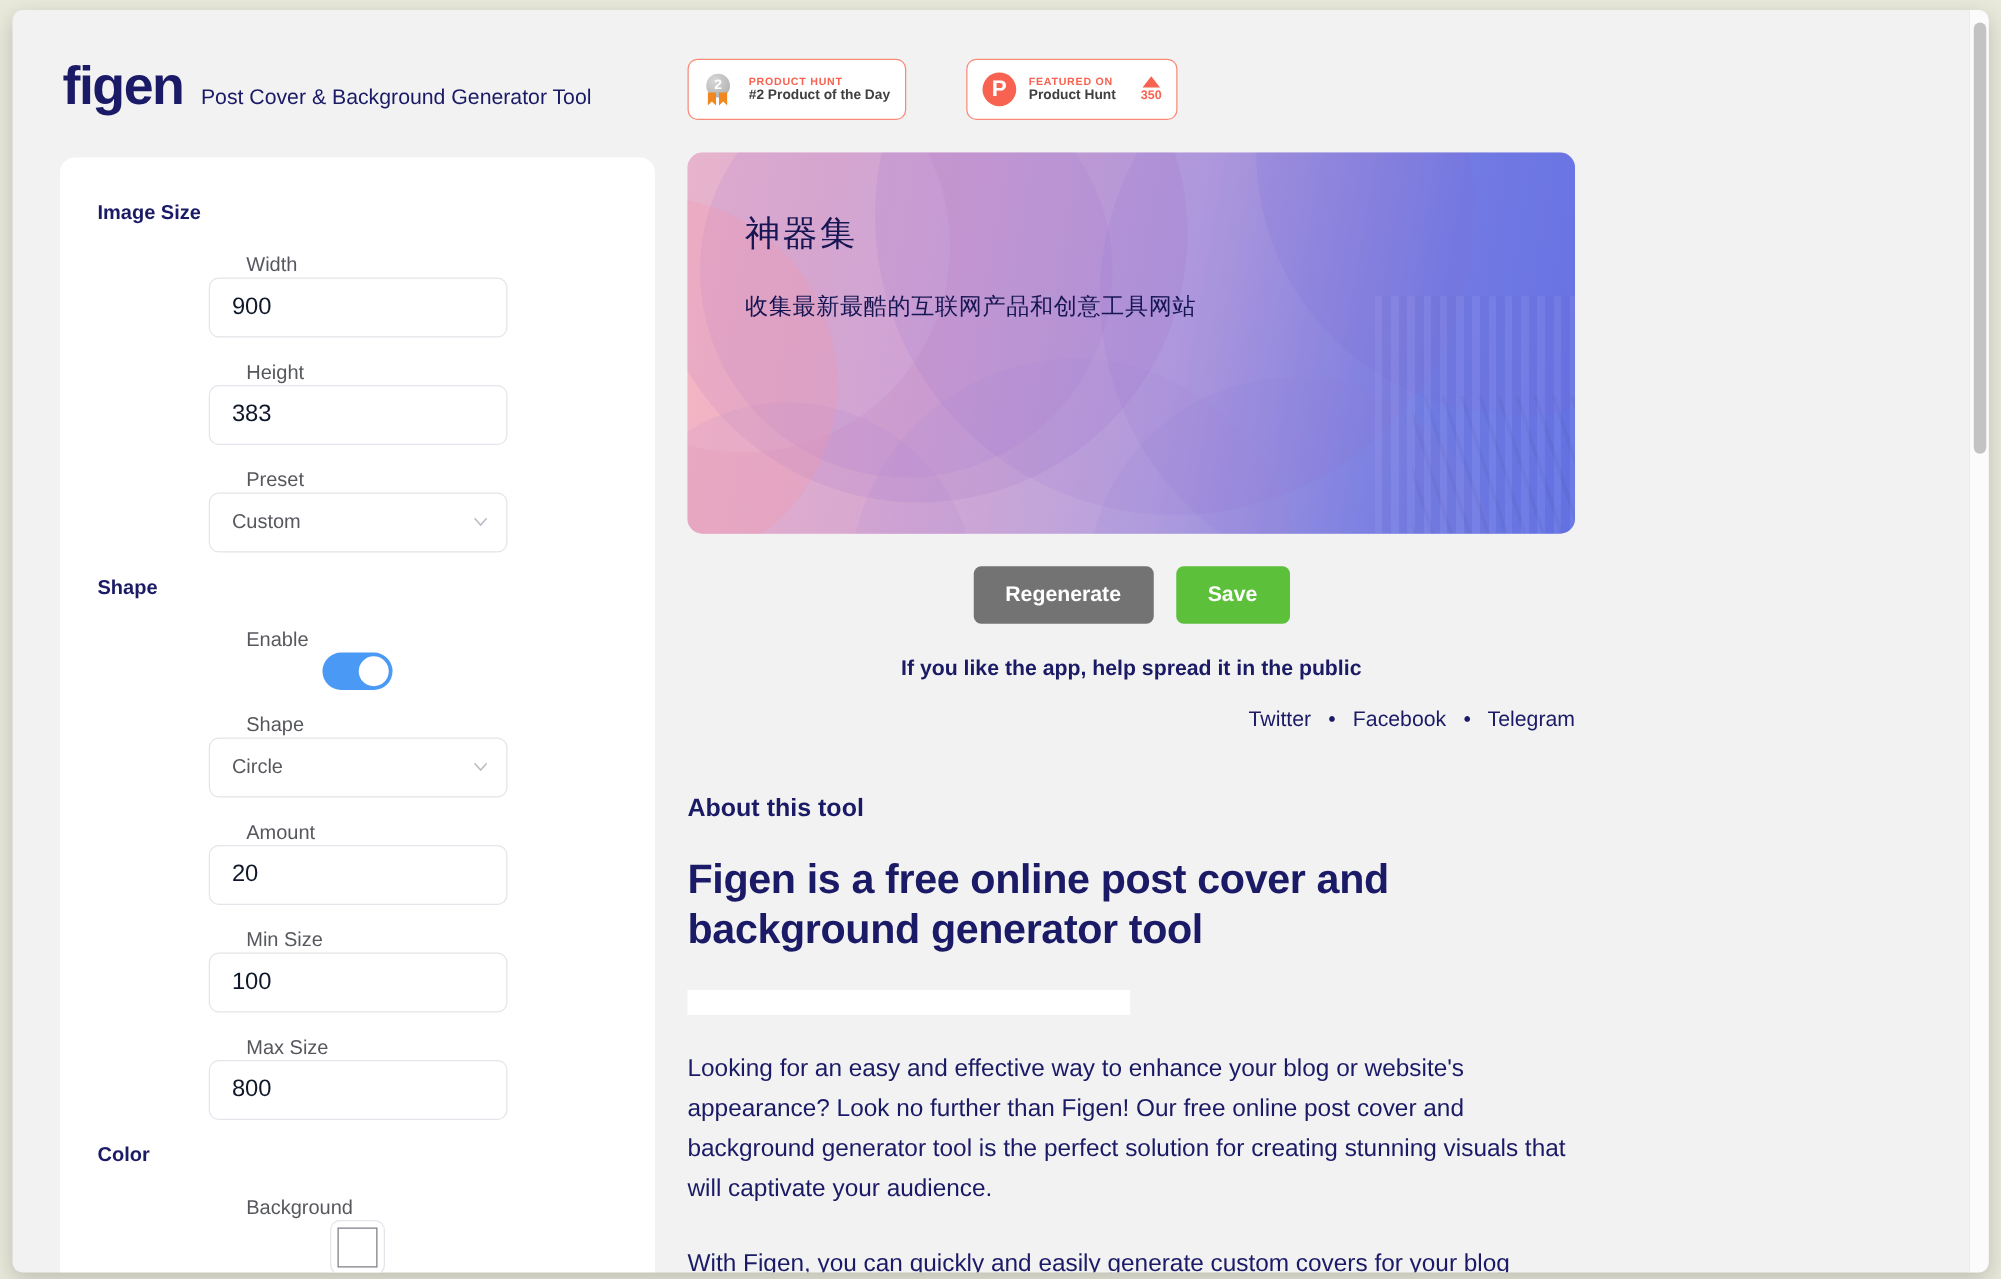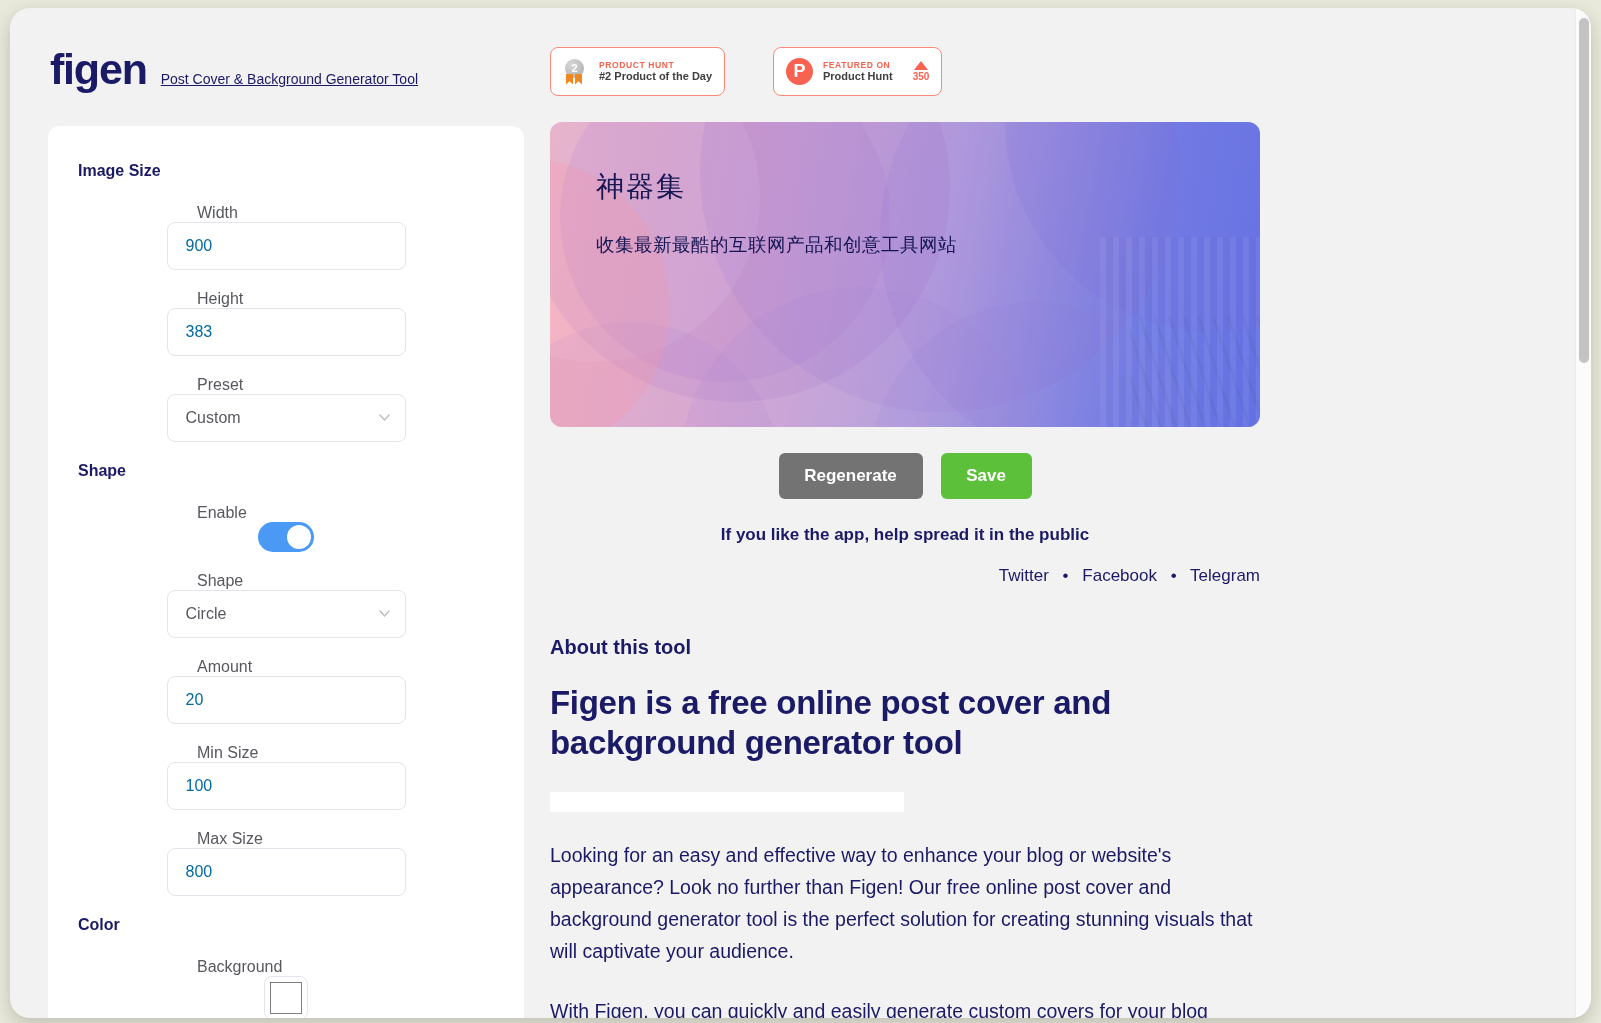--- a/index.html
+++ b/index.html
@@ -13,21 +13,21 @@
   }
 
   
   #window {
     position: absolute;
     left: 10px;
     top: 8px;
     width: 1581px;
     height: 1010px;
     background: #f2f2f2;
-    border-radius: 20px;
+    border-radius: 8px;
     overflow: hidden;
     box-shadow: 0 6px 18px rgba(0,0,0,0.18);
   }
 
   #page {
     position: absolute;
     inset: 0 16px 0 0;
     overflow: hidden;
   }
 
@@ -65,24 +65,23 @@
     gap: 14px;
   }
   #logo-text {
     font-size: 43px;
     font-weight: 700;
     color: #1a1a66;
     letter-spacing: -1.2px;
     line-height: 1;
   }
   #tagline {
-    font-size: 14px;
+    font-size: 17px;
     color: #1a1a66;
     font-weight: 400;
-    text-decoration: underline;
   }
 
   
   .badge {
     position: absolute;
     top: 39px;
     height: 49px;
     background: #ffffff;
     border: 1.5px solid #f98a7a;
     border-radius: 8px;
@@ -197,22 +196,22 @@
     flex: 0 0 auto;
   }
   .field-control { flex: 1 1 auto; }
 
   .text-input {
     width: 239px;
     height: 48px;
     border: 1px solid #e3e5ea;
     border-radius: 8px;
     background: #fff;
-    font-size: 16px;
-    color: #0369a1;
+    font-size: 19px;
+    color: #0f172a;
     padding: 16px 18px;
     font-family: "Liberation Sans", sans-serif;
     outline: none;
   }
   .select-wrap { position: relative; width: 239px; }
   .select-box {
     width: 239px;
     height: 48px;
     border: 1px solid #e3e5ea;
     border-radius: 8px;

